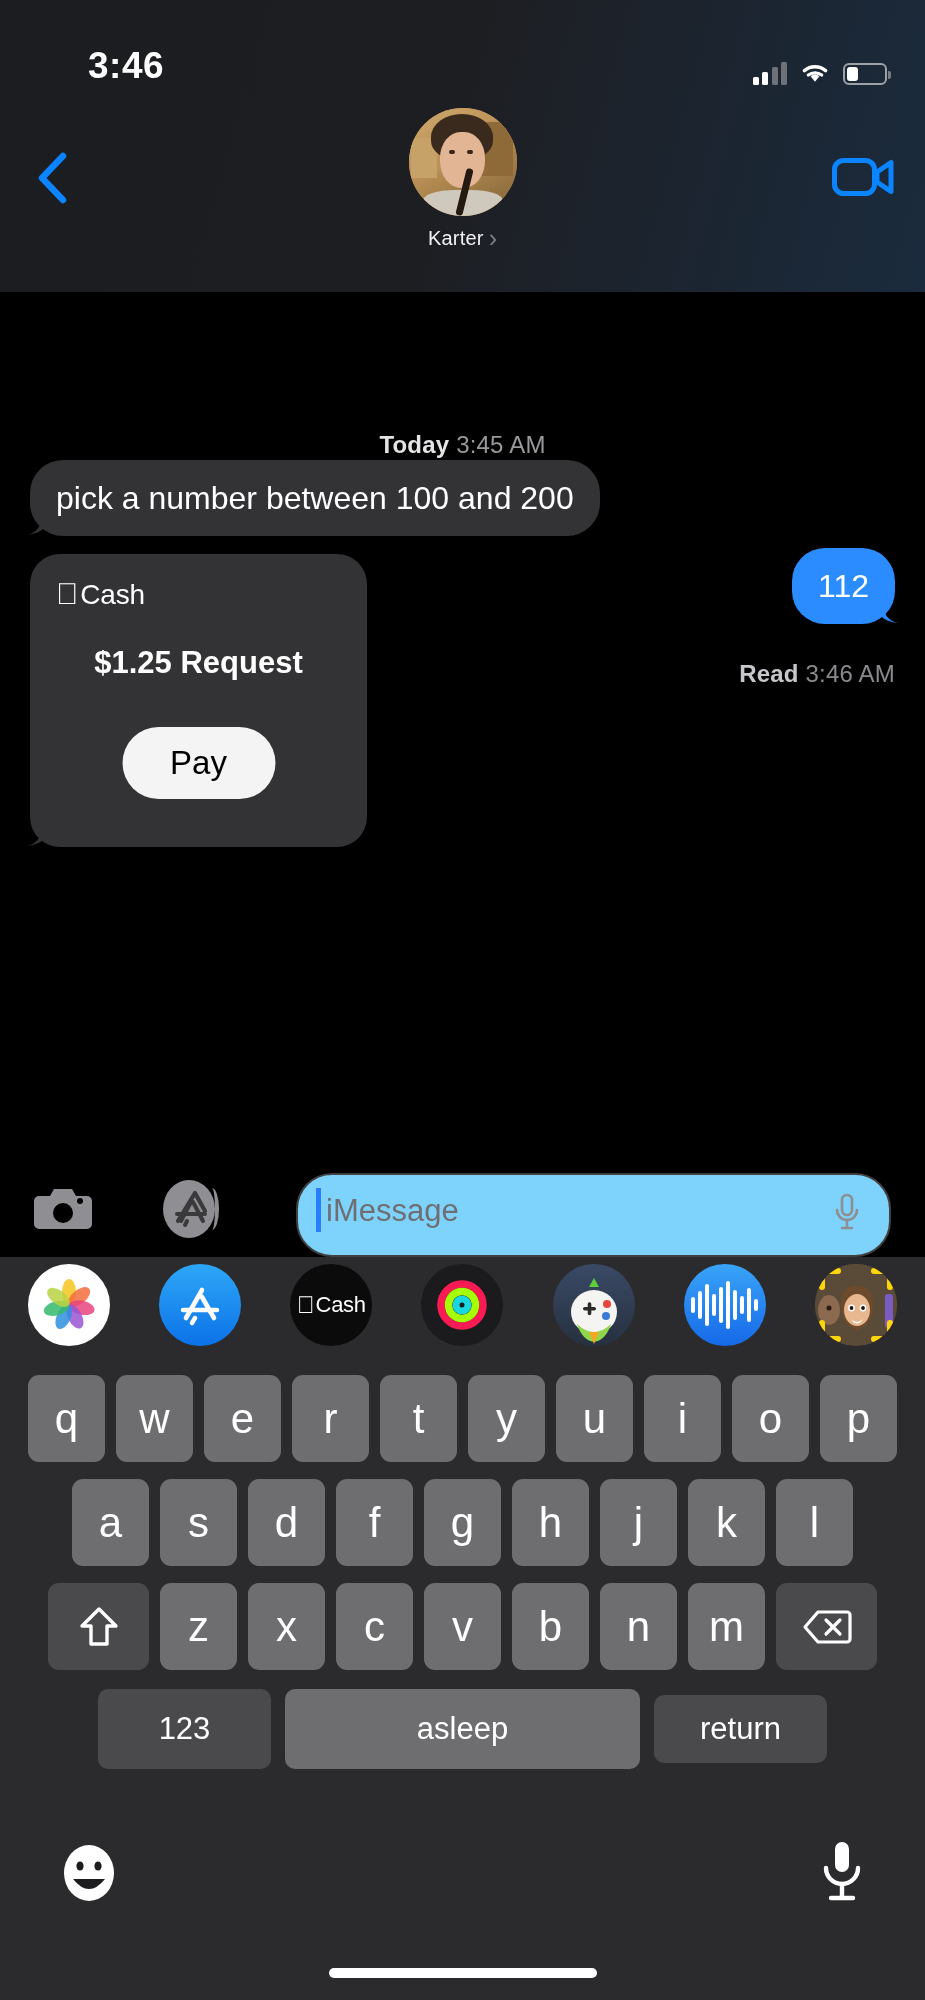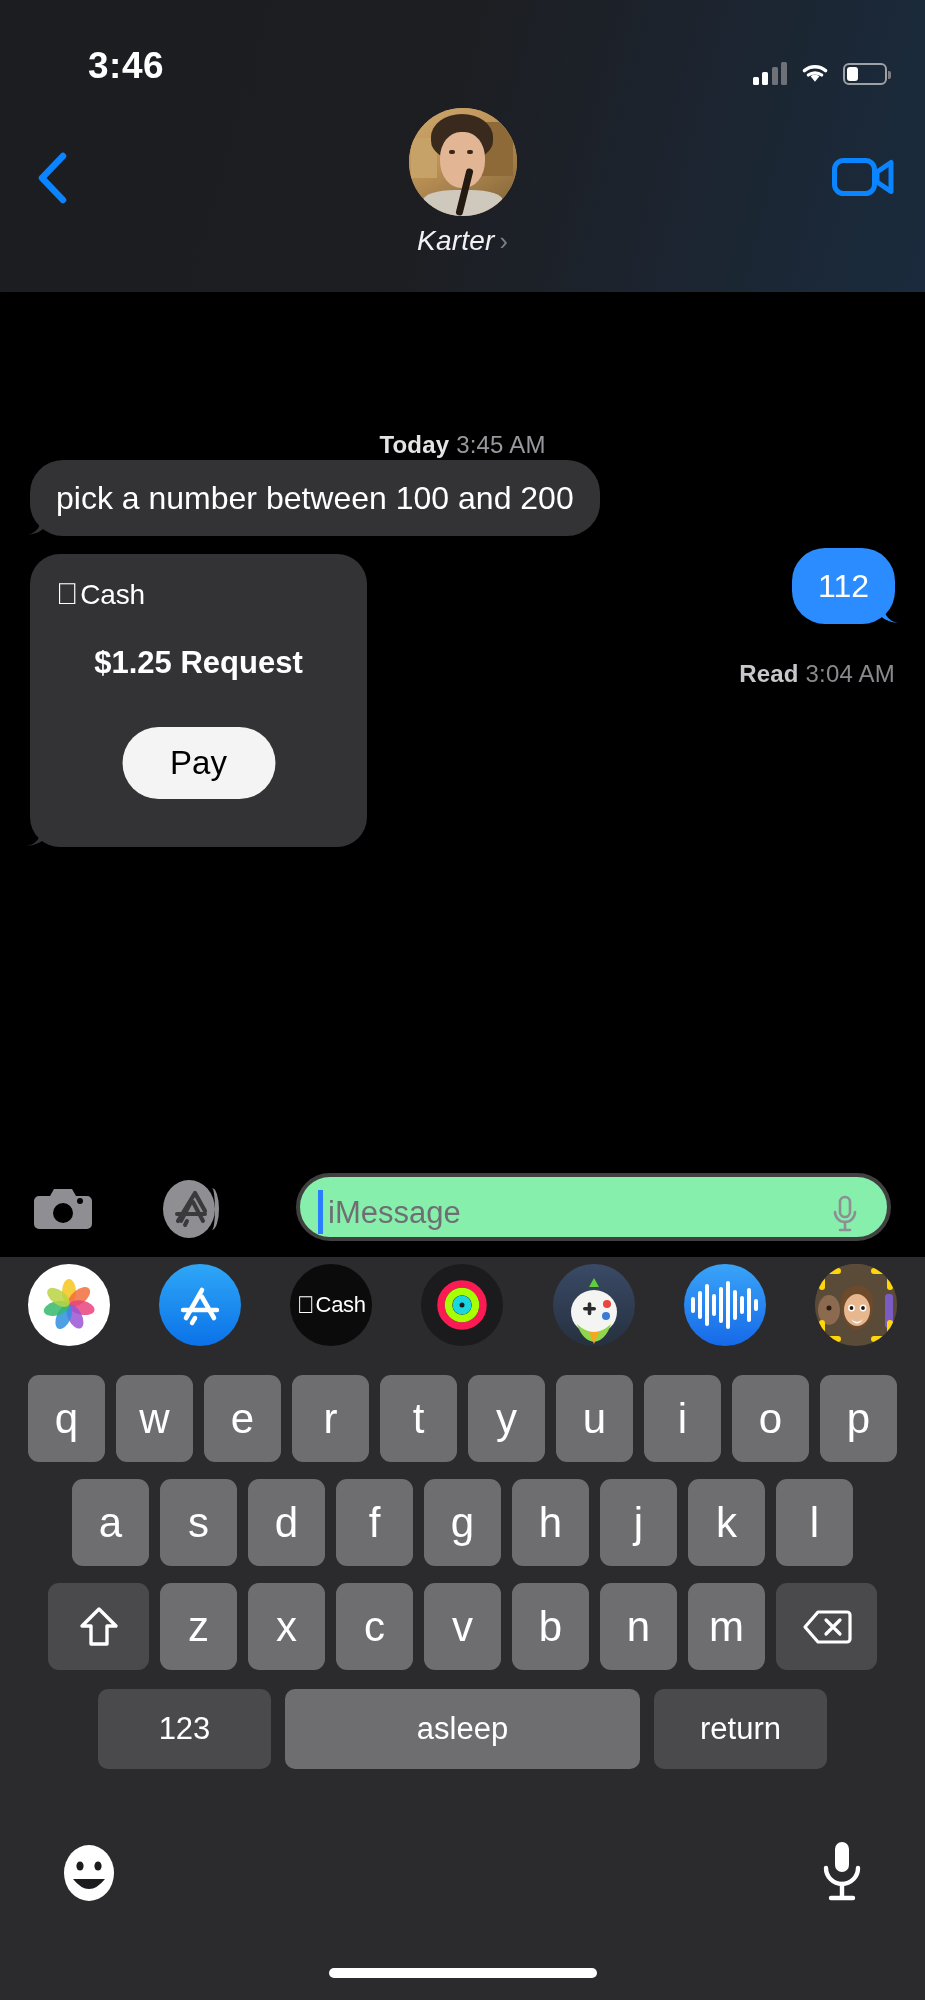--- a/index.html
+++ b/index.html
@@ -67,21 +67,21 @@
                  background:#3a2a1d; border-radius:50% 50% 42% 42%; }
   .avatar .face { position:absolute; left:31px; top:24px; width:45px; height:56px;
                  background:#e2b594; border-radius:46% 46% 48% 48%; }
   .avatar .eye1,.avatar .eye2 { position:absolute; width:6px; height:4px; background:#3a2418; border-radius:2px; top:42px; }
   .avatar .eye1 { left:40px; } .avatar .eye2 { left:58px; }
   .avatar .shirt { position:absolute; left:14px; bottom:0; width:80px; height:26px;
                  background:#cfc8bd; border-radius:40% 40% 0 0; }
   .avatar .flute { position:absolute; left:52px; top:60px; width:7px; height:48px;
                  background:#241a12; border-radius:3px; transform:rotate(14deg); }
   .nav-name-row { display:flex; align-items:center; gap:5px; margin-top:9px; }
-  .nav-name { font-size:28px; color:#f2f2f4; letter-spacing:0.2px;font-style:italic; }
+  .nav-name { font-size:20px; color:#f2f2f4; letter-spacing:0.2px; }
   .nav-chev { font-size:25px; color:#7c7f86; line-height:1; margin-top:1px; }
 
   
   .thread {
     position:absolute; left:0; top:292px; width:925px; height:870px;
     background:#000; overflow:hidden;
   }
   .row { position:absolute; }
   .bubble {
     position:relative; display:inline-block; max-width:640px;
@@ -129,22 +129,22 @@
   .inputbar {
     position:absolute; left:0; top:1162px; width:925px; height:95px; background:#000;
   }
   .ib-camera { position:absolute; left:33px; top:22px; width:60px; height:50px; cursor:pointer; }
   .ib-apps { position:absolute; left:157px; top:18px; width:58px; height:58px; cursor:pointer; }
   .ib-apps .pill { position:absolute; left:6px; top:0; width:52px; height:58px;
                    border-radius:50%; background:#8e8e93; }
   .ib-apps .edge { position:absolute; right:-4px; top:8px; width:14px; height:42px;
                    border-right:4px solid #8e8e93; border-radius:50%; }
   .ib-field {
-    position:absolute; left:296px; top:11px; width:595px; height:68px;
-    border:4px solid #404040; border-radius:36px; background:#86efac;
+    position:absolute; left:296px; top:11px; width:595px; height:84px;
+    border:2px solid #404040; border-radius:36px; background:#7dd3fc;
   }
   .ib-caret { position:absolute; left:18px; top:13px; width:5px; height:44px; background:#2a7dff; }
   .ib-ph { position:absolute; left:28px; top:18px; font-size:31px; color:#6f6f73; }
   .ib-mic { position:absolute; right:26px; top:17px; width:32px; height:40px; cursor:pointer; }
 
   
   .drawer {
     position:absolute; left:0; top:1257px; width:925px; height:96px;
     background:#2b2b2d; display:flex; align-items:center;
     padding:0 28px; gap:0; justify-content:space-between;
@@ -175,21 +175,21 @@
     background:#6e6e70; border-radius:11px;
     display:flex; align-items:center; justify-content:center;
     color:#fff; font-size:42px; cursor:pointer; user-select:none;
   }
   .key.letter { width:77px; height:87px; }
   .key.dark { background:#4a4a4c; }
   .key.shift { width:101px; height:87px; }
   .key.del { width:101px; height:87px; }
   .key.num { width:173px; height:80px; font-size:31px; border-radius:10px; }
   .key.space { width:355px; height:80px; font-size:31px; border-radius:10px; }
-  .key.ret { width:173px; height:80px; font-size:31px; border-radius:10px; }
+  .key.ret { width:173px; height:68px; font-size:31px; border-radius:10px; }
 
   .kbbottom { position:absolute; left:0; bottom:0; width:925px; height:180px; }
   .emoji-btn { position:absolute; left:58px; top:22px; width:62px; height:62px; cursor:pointer; }
   .dict-btn { position:absolute; right:58px; top:18px; width:50px; height:68px; cursor:pointer; }
   .home-ind { position:absolute; left:50%; transform:translateX(-50%); bottom:22px;
               width:268px; height:10px; background:#fff; border-radius:5px; }
 </style>
 </head>
 <body>
 
@@ -272,21 +272,21 @@
       <div class="bubble sent">112</div>
       <span class="tail r">
         <svg width="34" height="34" viewBox="0 0 34 34">
           <path d="M0 0 C0 22 6 31 24 33 C10 30 8 18 8 0 Z" fill="#2a8cff"></path>
         </svg>
       </span>
     </div>
 
     <div class="meta" style="right:30px; top:354px;">
       <b>Read</b>
-      <span>3:04 AM</span>
+      <span>3:46 AM</span>
     </div>
 
     <div class="paycard">
       <div class="brand">
         <span class="apple"></span>
         <span>Cash</span>
       </div>
       <div class="amount">$1.25 Request</div>
       <button class="paybtn">Pay</button>
       <span class="ctail">

